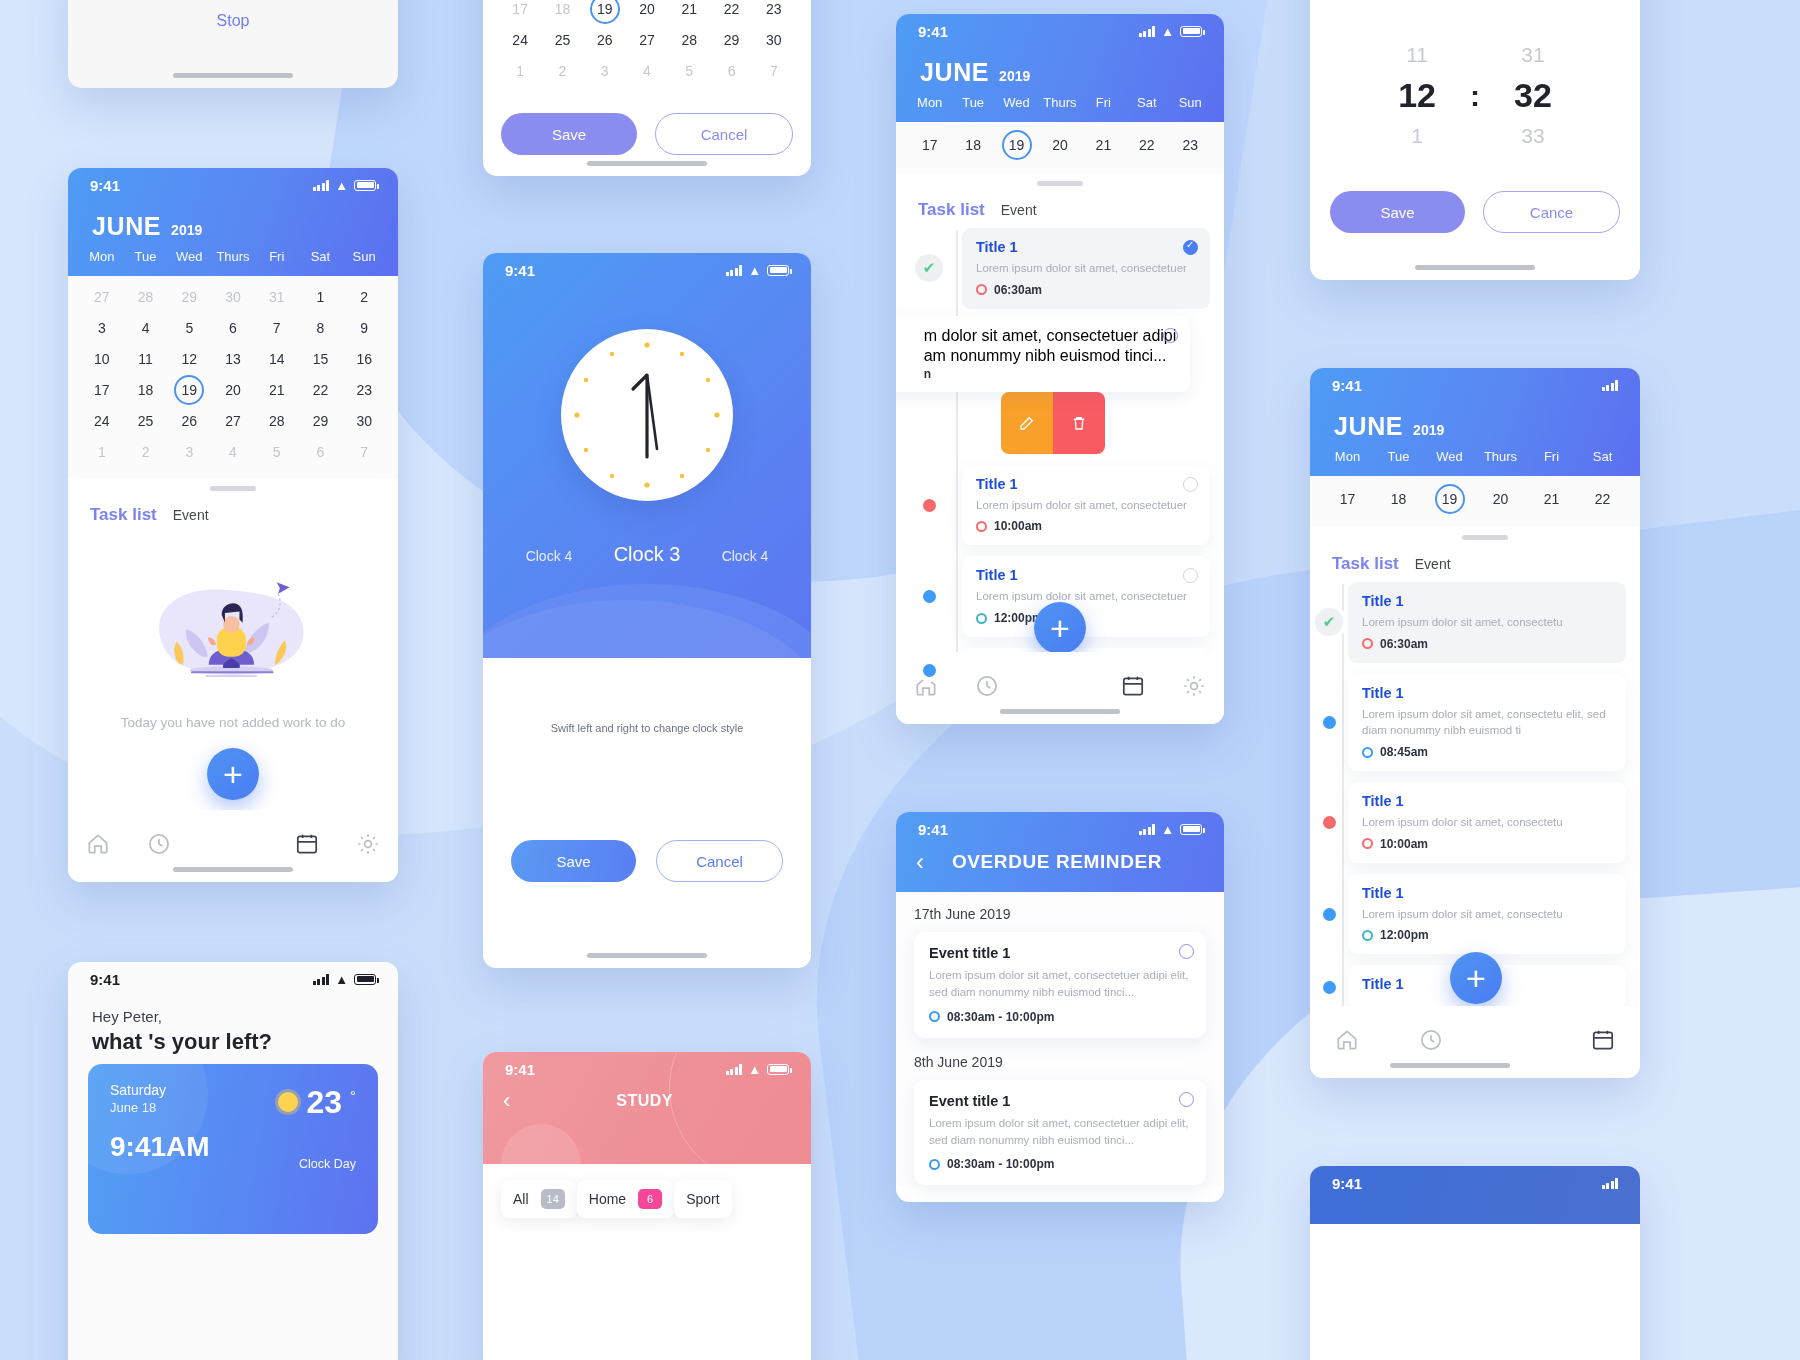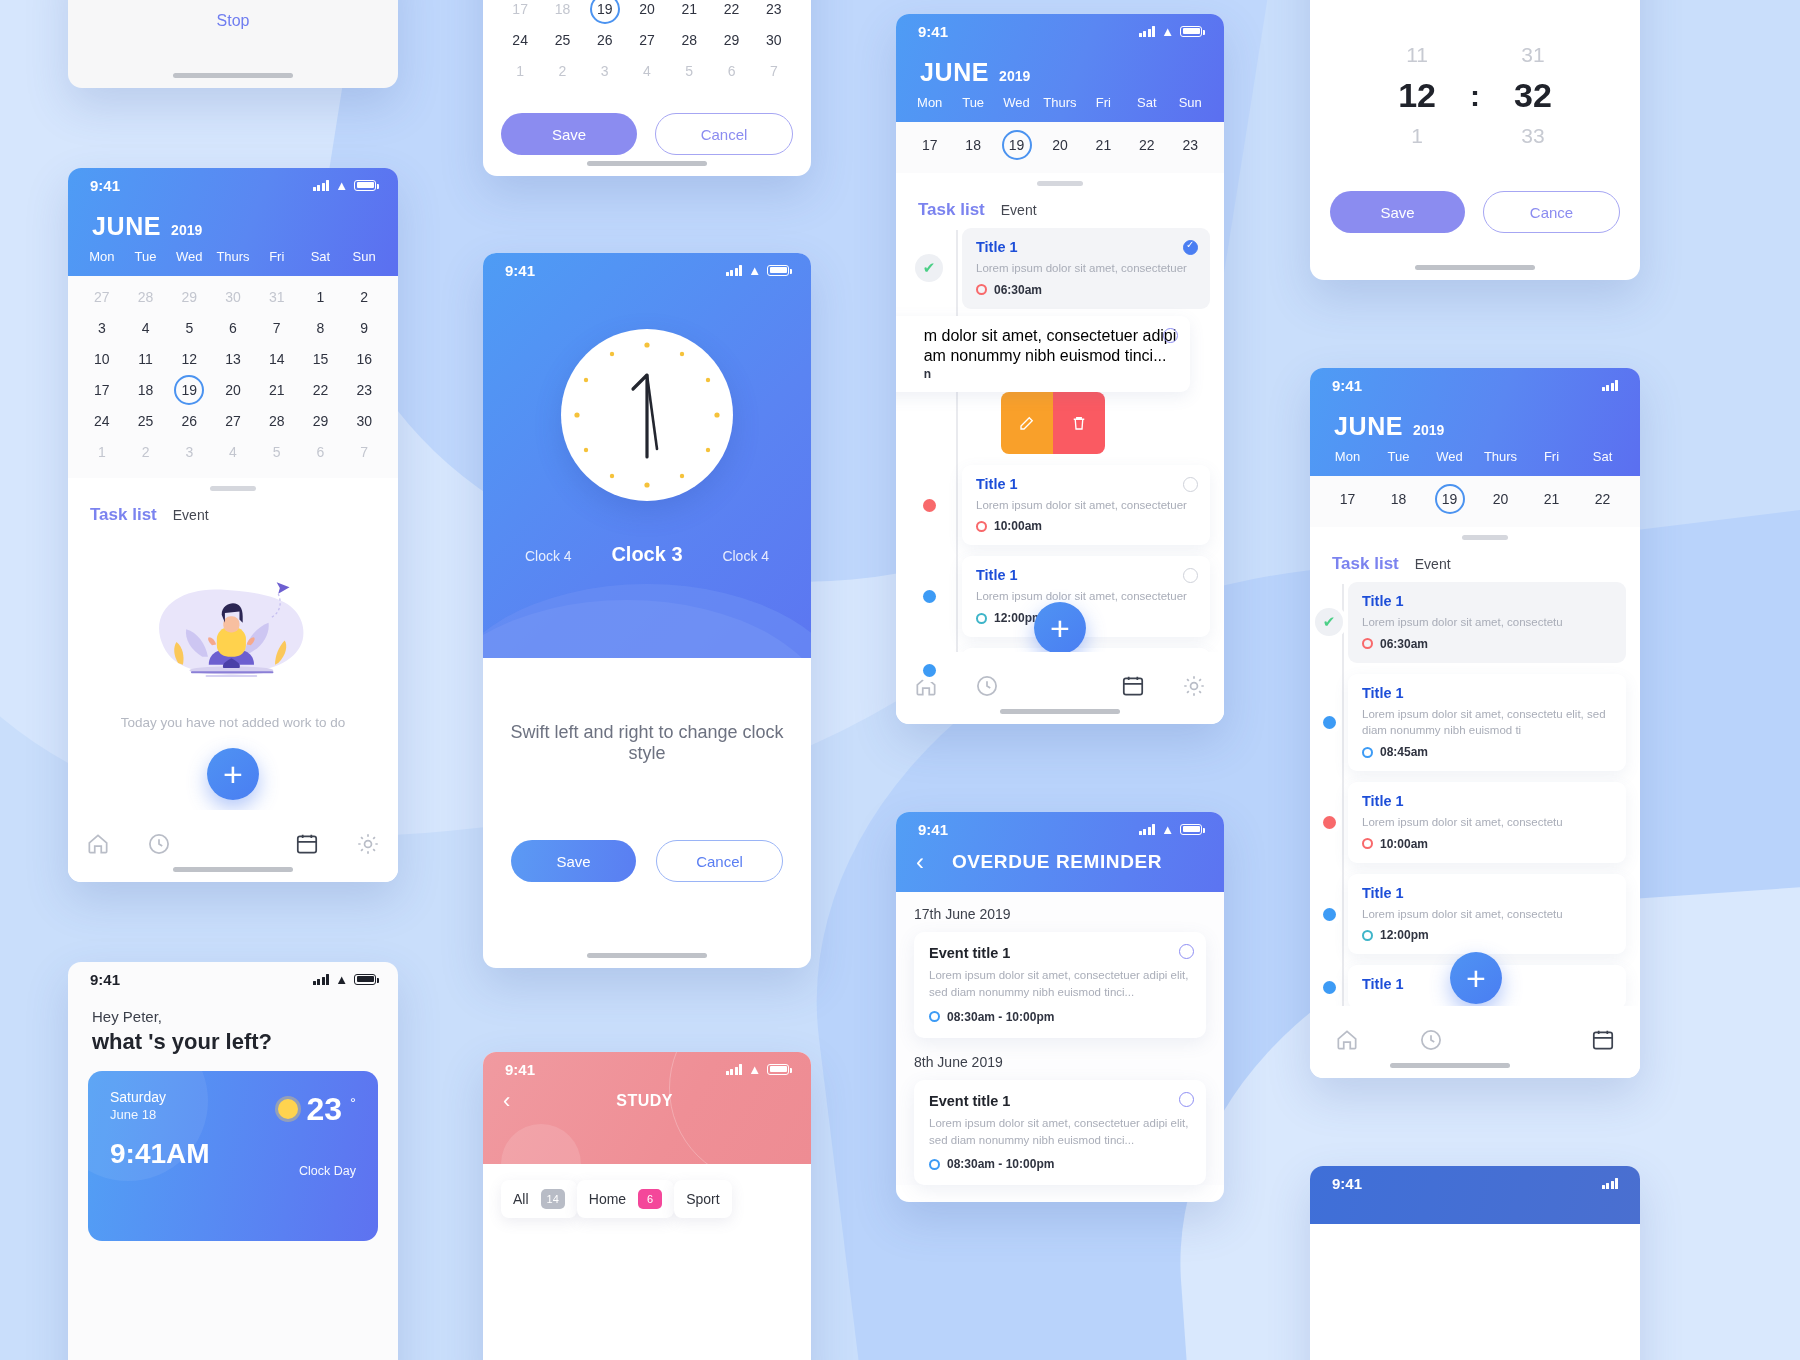--- a/index.html
+++ b/index.html
@@ -203,30 +203,30 @@
   }
   .clock-wave2 {
     position: absolute; left: -60px; right: -20px; bottom: -62px; height: 120px;
     background: #7f9df6; border-radius: 50% 50% 0 0 / 100% 100% 0 0; opacity: .55;
   }
   .clock-styles {
     position: absolute; left: 0; right: 0; bottom: 92px; color: #fff;
     display: flex; align-items: baseline; justify-content: space-around; padding: 0 22px;
   }
   .cs-side { font-size: 14px; opacity: .85; }
-  .cs-main { font-size: 20px; font-weight: bold; }
-  .swipe-text { text-align: center; color: #6d7281; font-size: 18px; padding: 64px 20px 0; }
+  .cs-main { font-size: 20px; font-weight: normal; }
+  .swipe-text { text-align: center; color: #6d7281; font-size: 11px; padding: 64px 20px 0; }
 
   
   #p-plan { left: 68px; top: 962px; width: 330px; height: 430px; border-radius: 13px; background:#fbfbfc; }
   .greet { padding: 12px 24px 0; }
   .greet .g1 { font-size: 15px; color: #3b3f4a; }
   .greet .g2 { font-size: 22px; font-weight: bold; color: #22252d; margin-top: 4px; }
   .weather {
-    margin: 16px 20px 0; border-radius: 14px; height: 170px;
+    margin: 9px 20px 0; border-radius: 14px; height: 170px;
     background: linear-gradient(100deg,#52a0f5,#5a80f2 70%,#5e72f0);
     color: #fff; padding: 18px 22px; position: relative; overflow: hidden;
   }
   .weather::before {
     content:""; position:absolute; left:-40px; top:-50px; width:160px; height:160px;
     border-radius:50%; background:rgba(255,255,255,.07);
   }
   .w-day { font-size: 14px; }
   .w-date { font-size: 13px; opacity: .92; margin-top: 2px; }
   .w-time { font-size: 28px; font-weight: bold; margin-top: 16px; }

